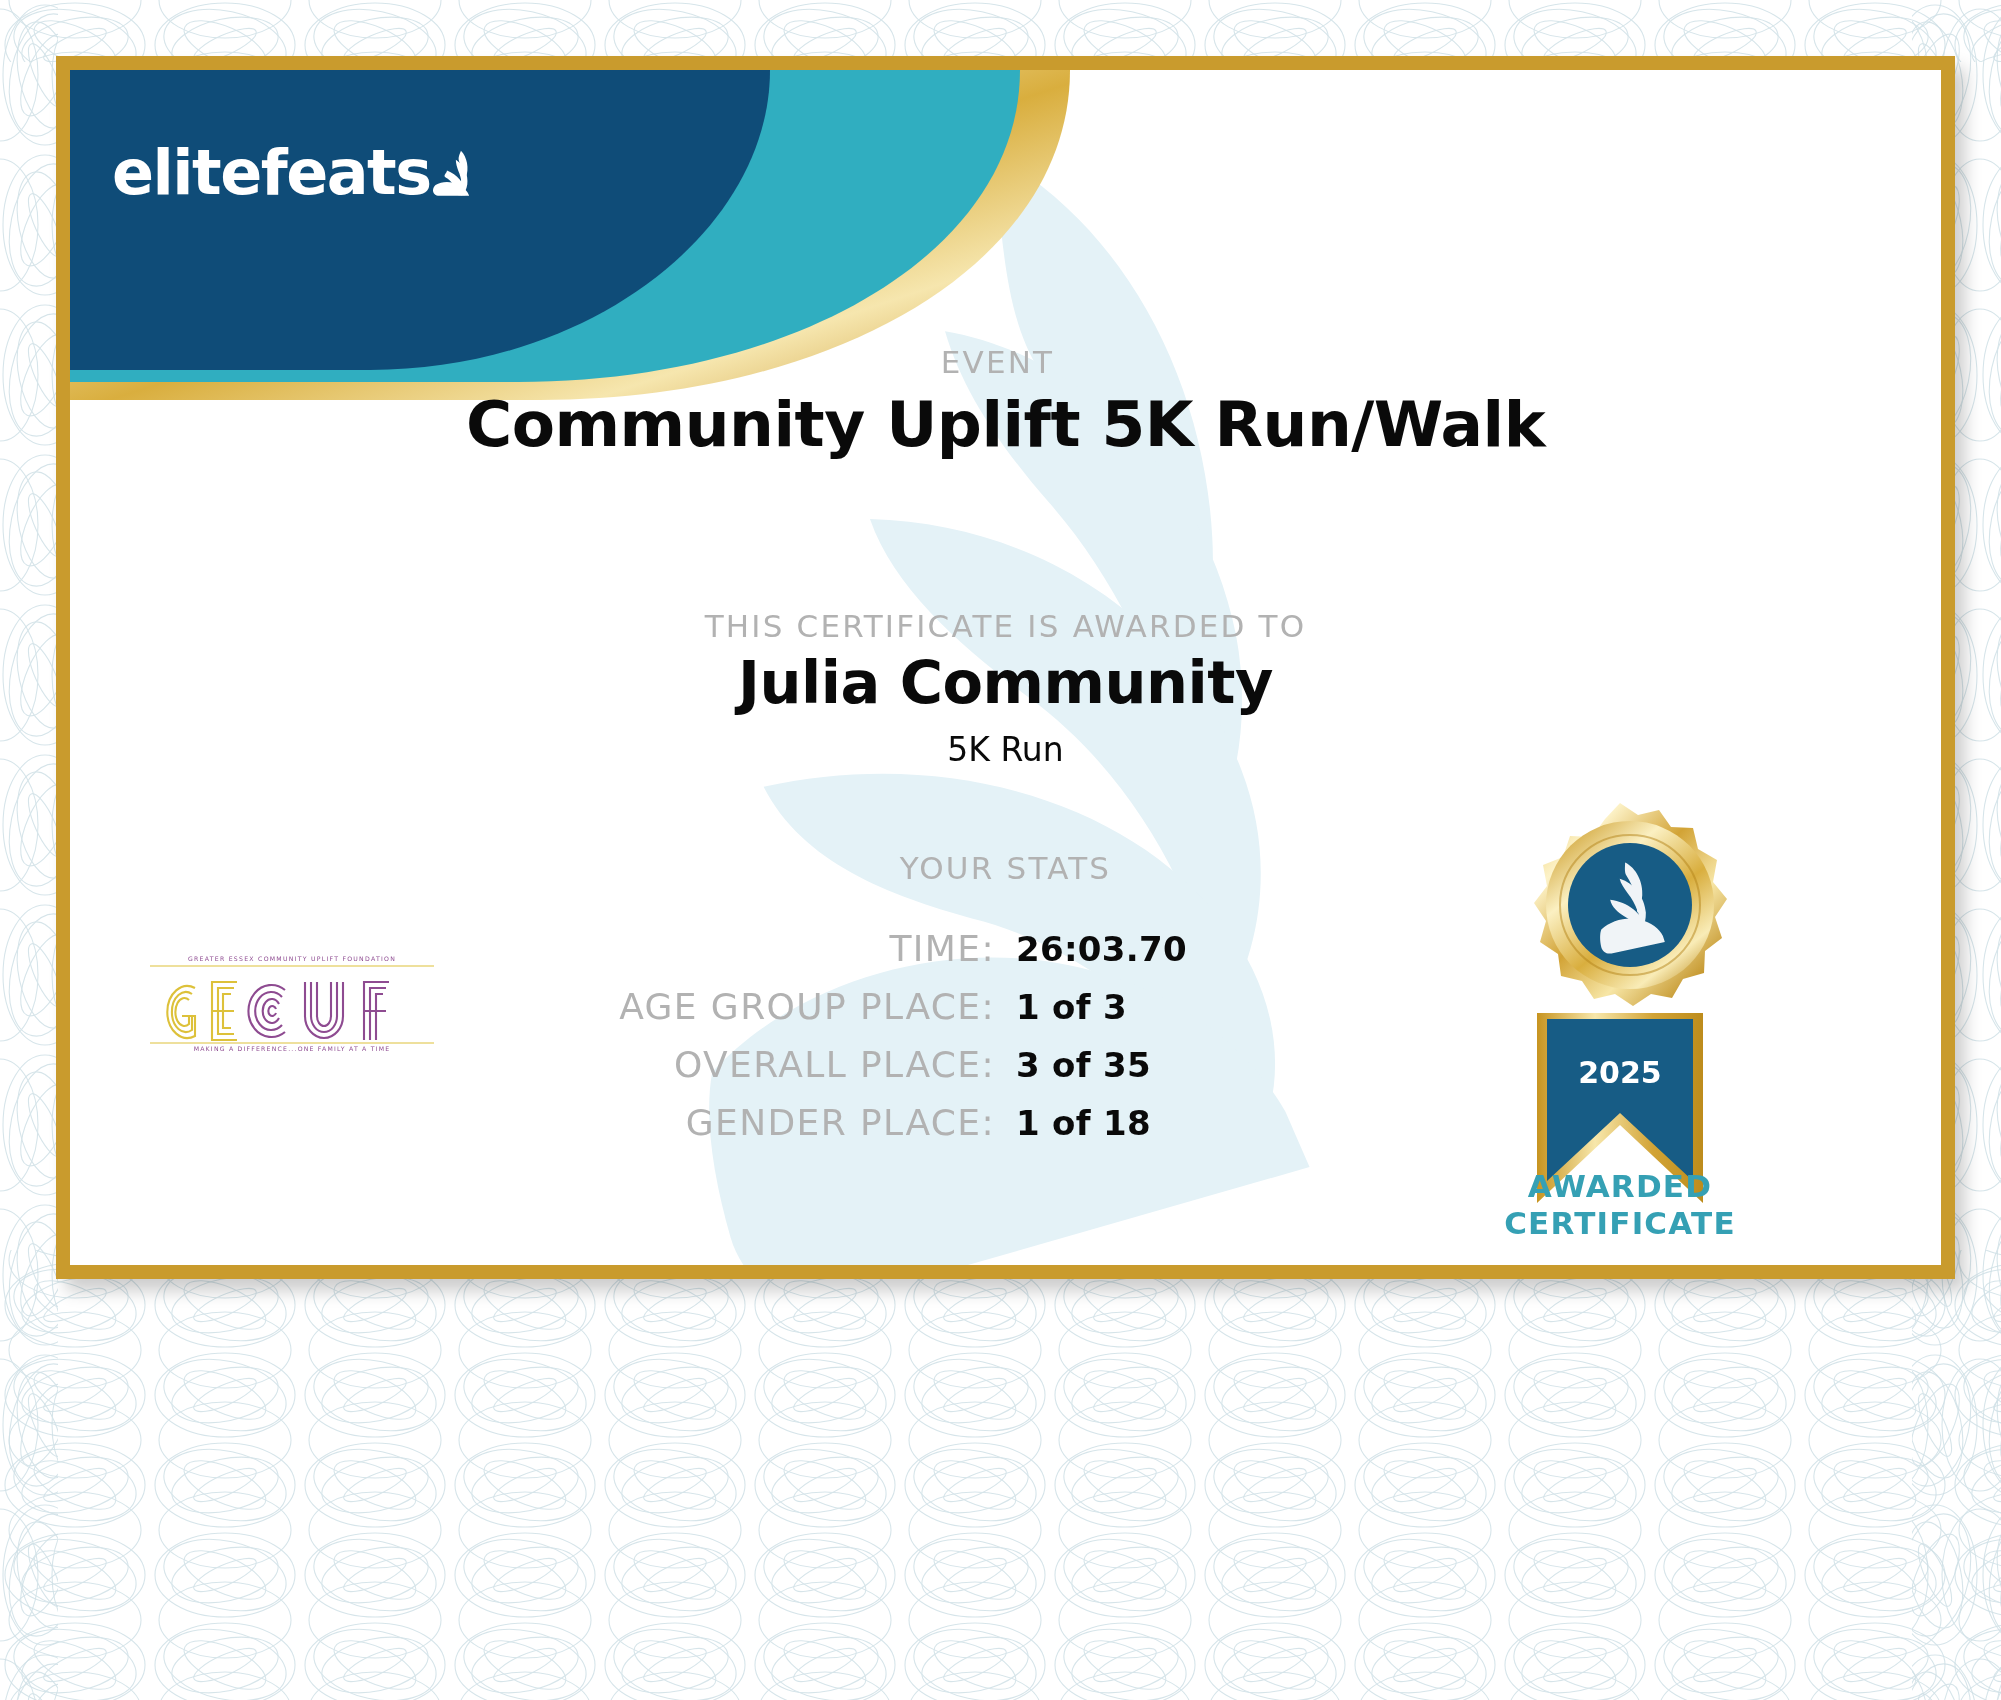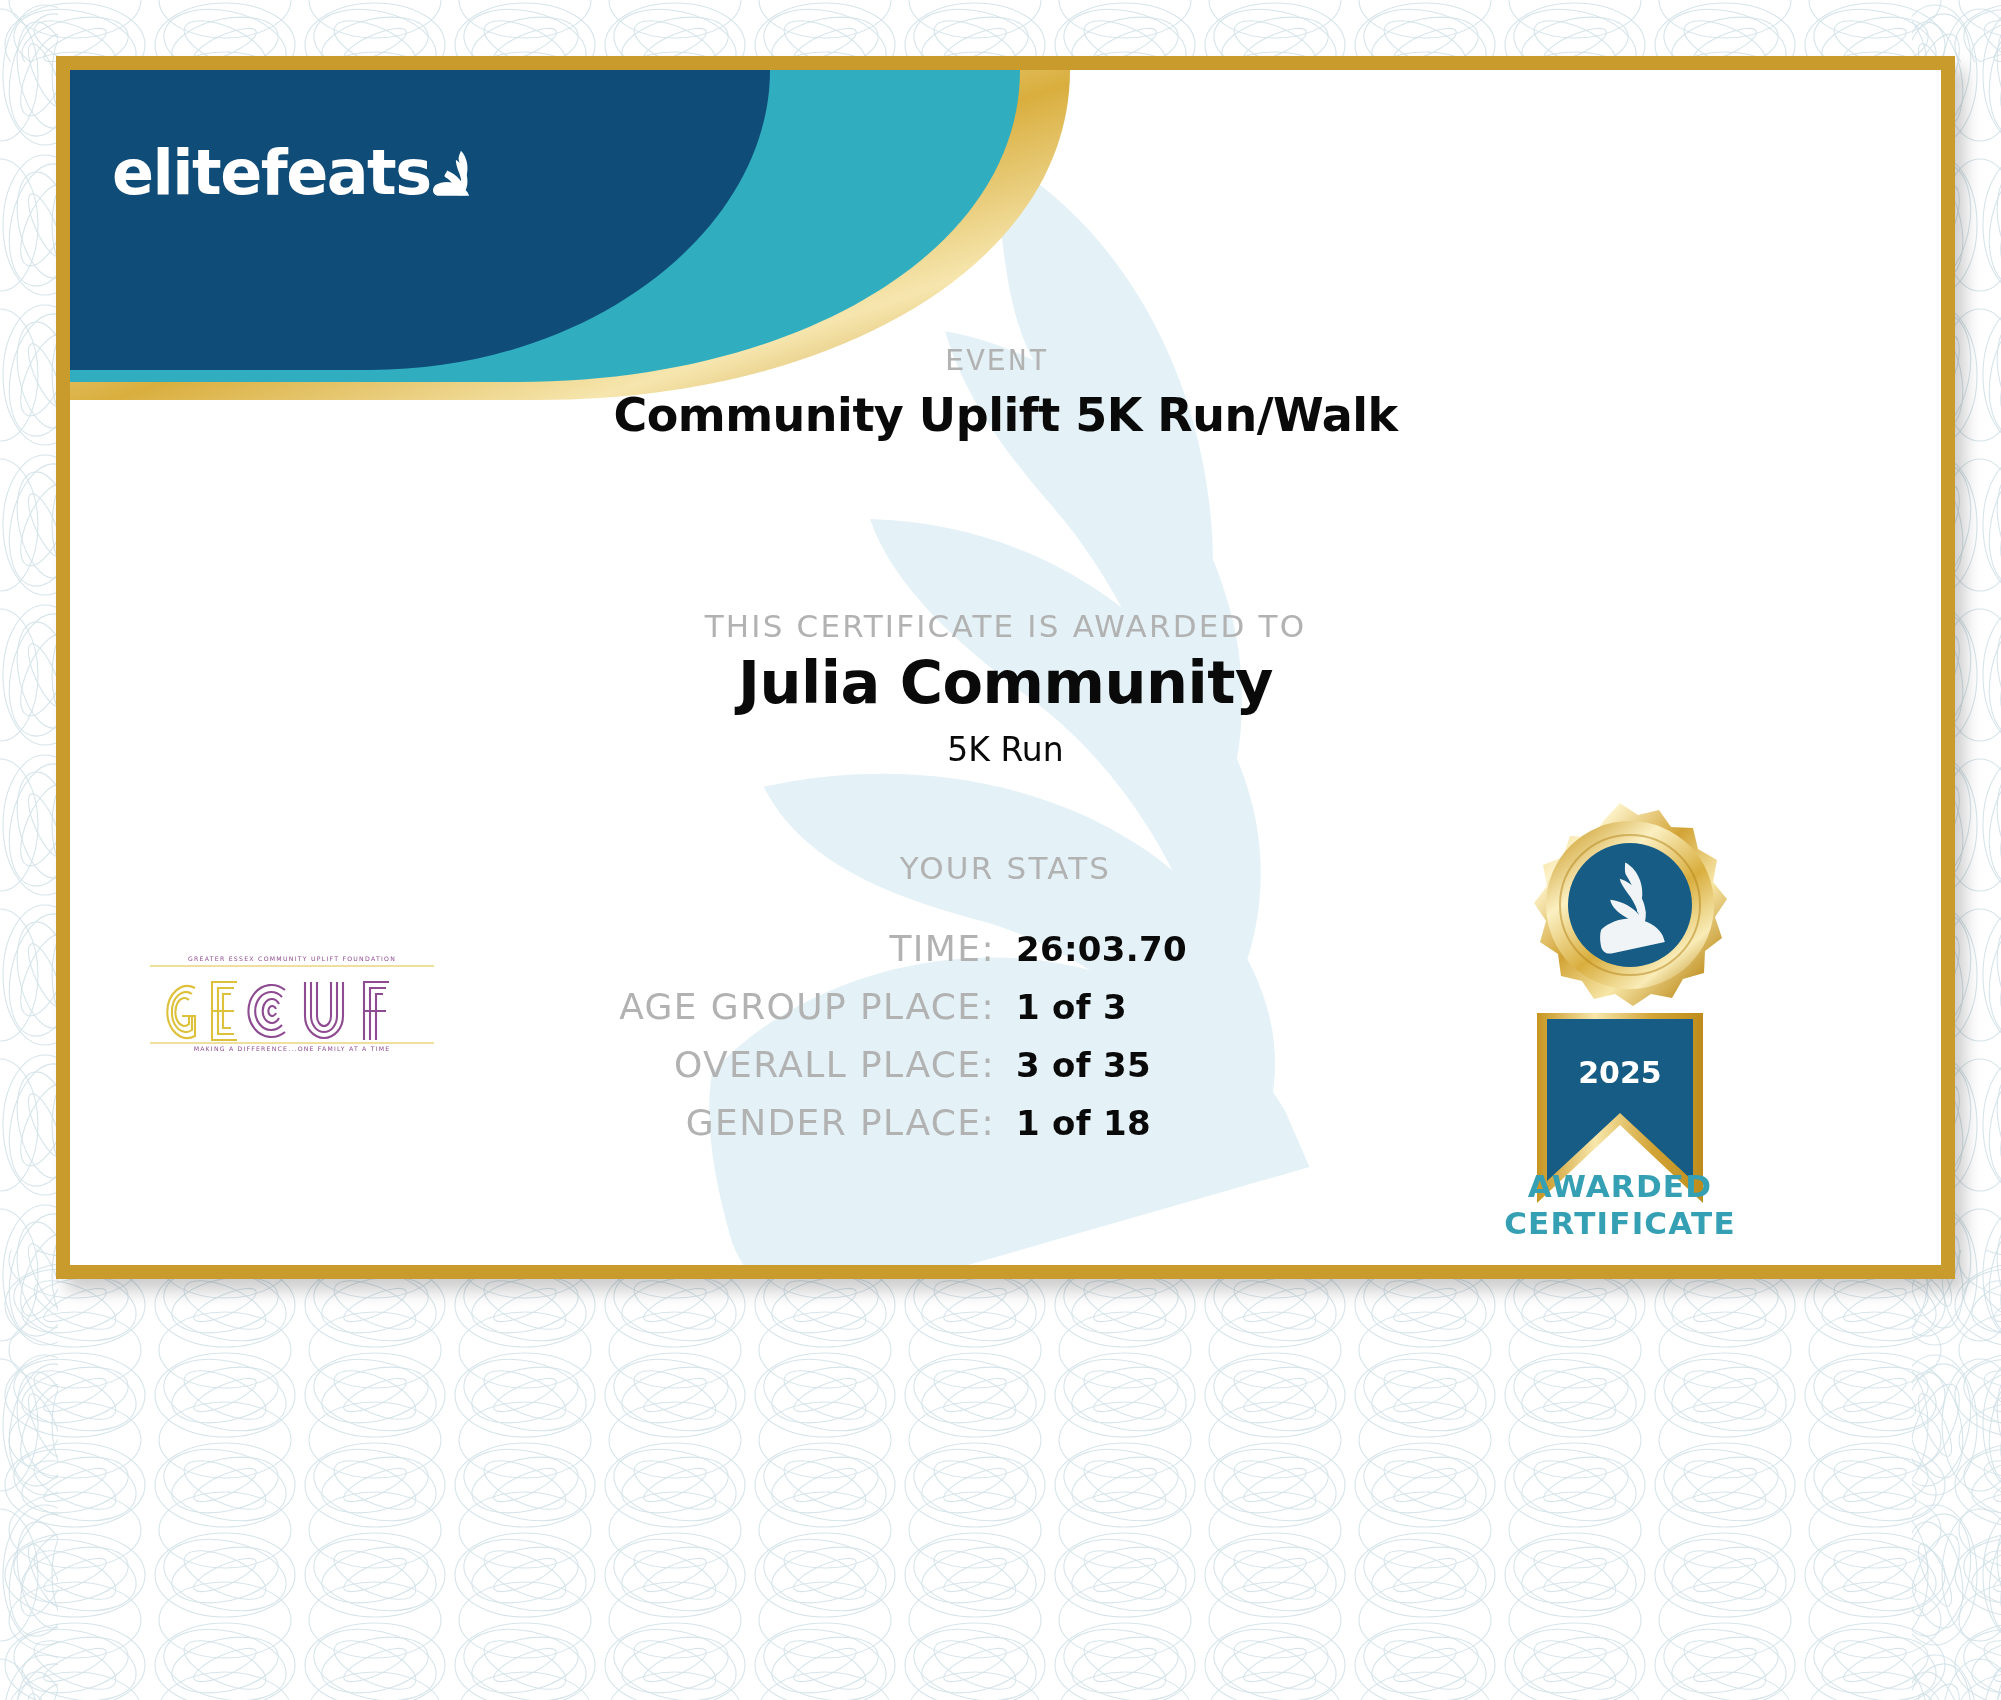--- a/index.html
+++ b/index.html
@@ -90,26 +90,26 @@
   #logo-wing { margin-left: 2px; }
 
   
   .label-muted {
     color: #b2b2b2;
     font-size: 31px;
     letter-spacing: 2.2px;
     font-weight: 500;
     text-align: center;
   }
-  #event-label { position: absolute; left: 0; right: 16px; top: 274px; font-family: Liberation Mono, monospace; }
+  #event-label { position: absolute; left: 0; right: 16px; top: 274px; }
   #event-title {
     position: absolute;
     left: 0; right: 0; top: 318px;
     text-align: center;
-    font-size: 46px;
+    font-size: 63px;
     font-weight: bold;
     color: #0a0a0a;
     letter-spacing: -0.5px;
   }
   #awarded-label { position: absolute; left: 0; right: 0; top: 538px; }
   #recipient-name {
     position: absolute;
     left: 0; right: 0; top: 578px;
     text-align: center;
     font-size: 59px;

